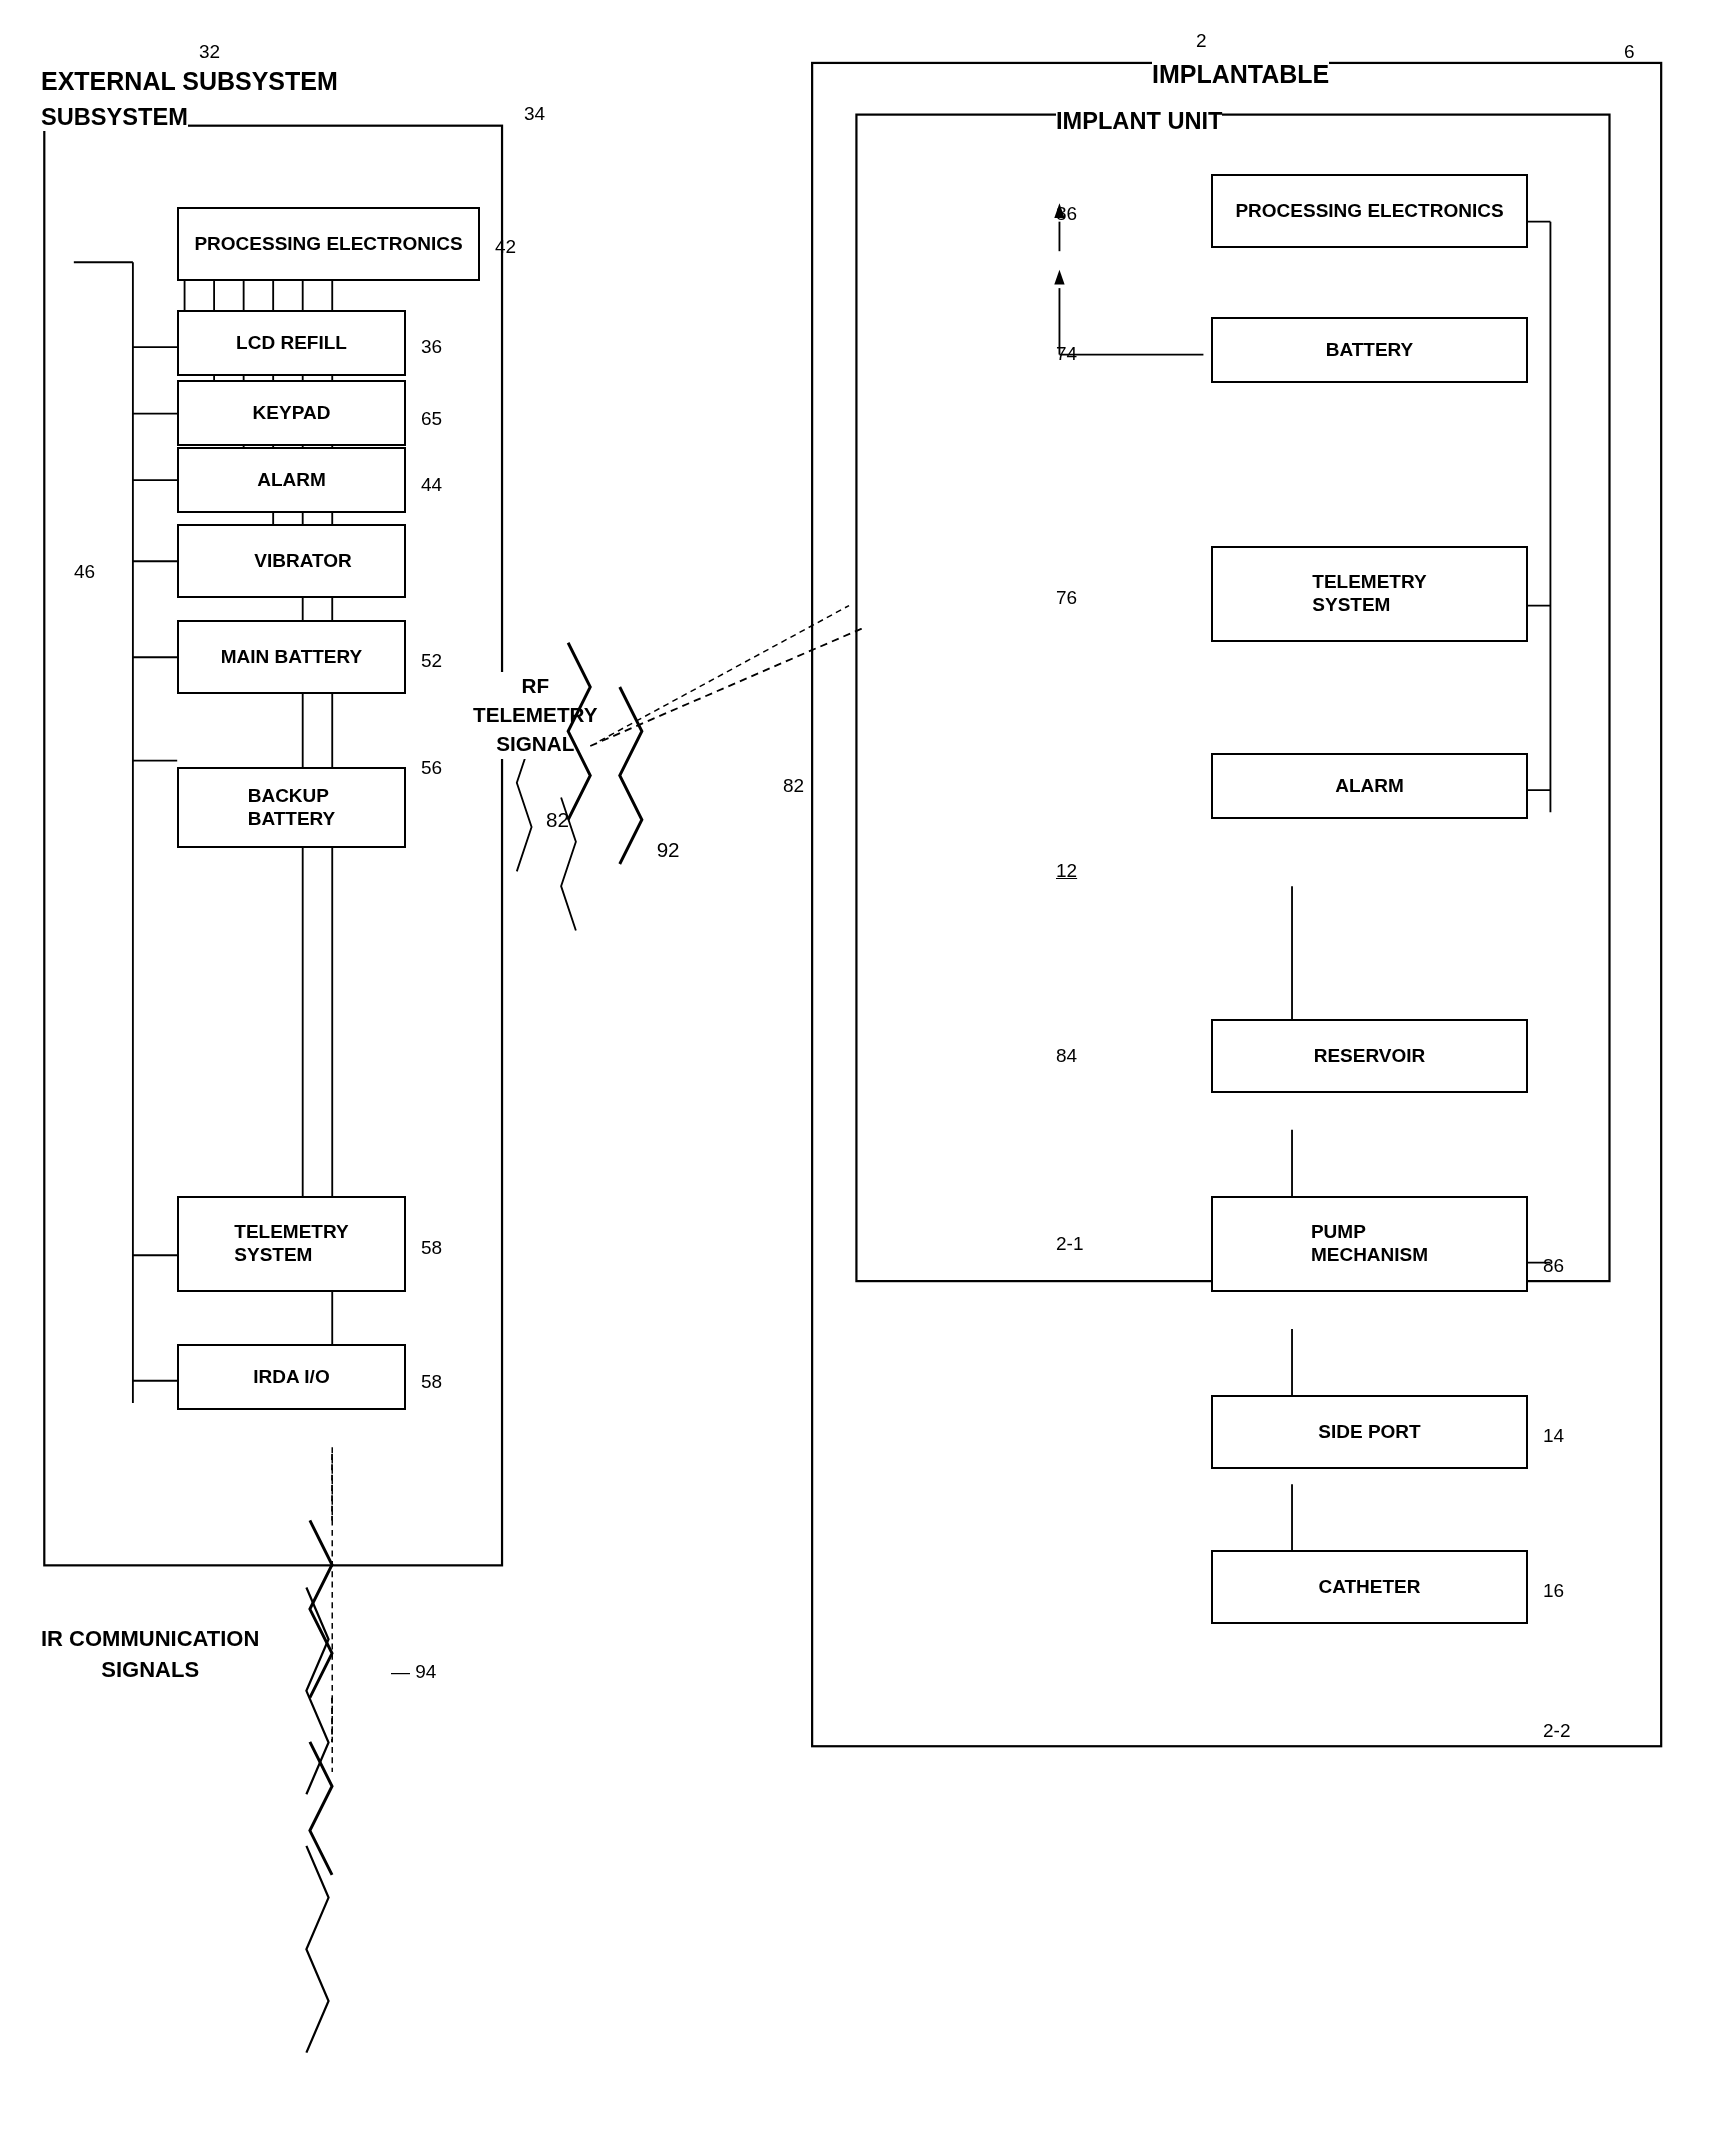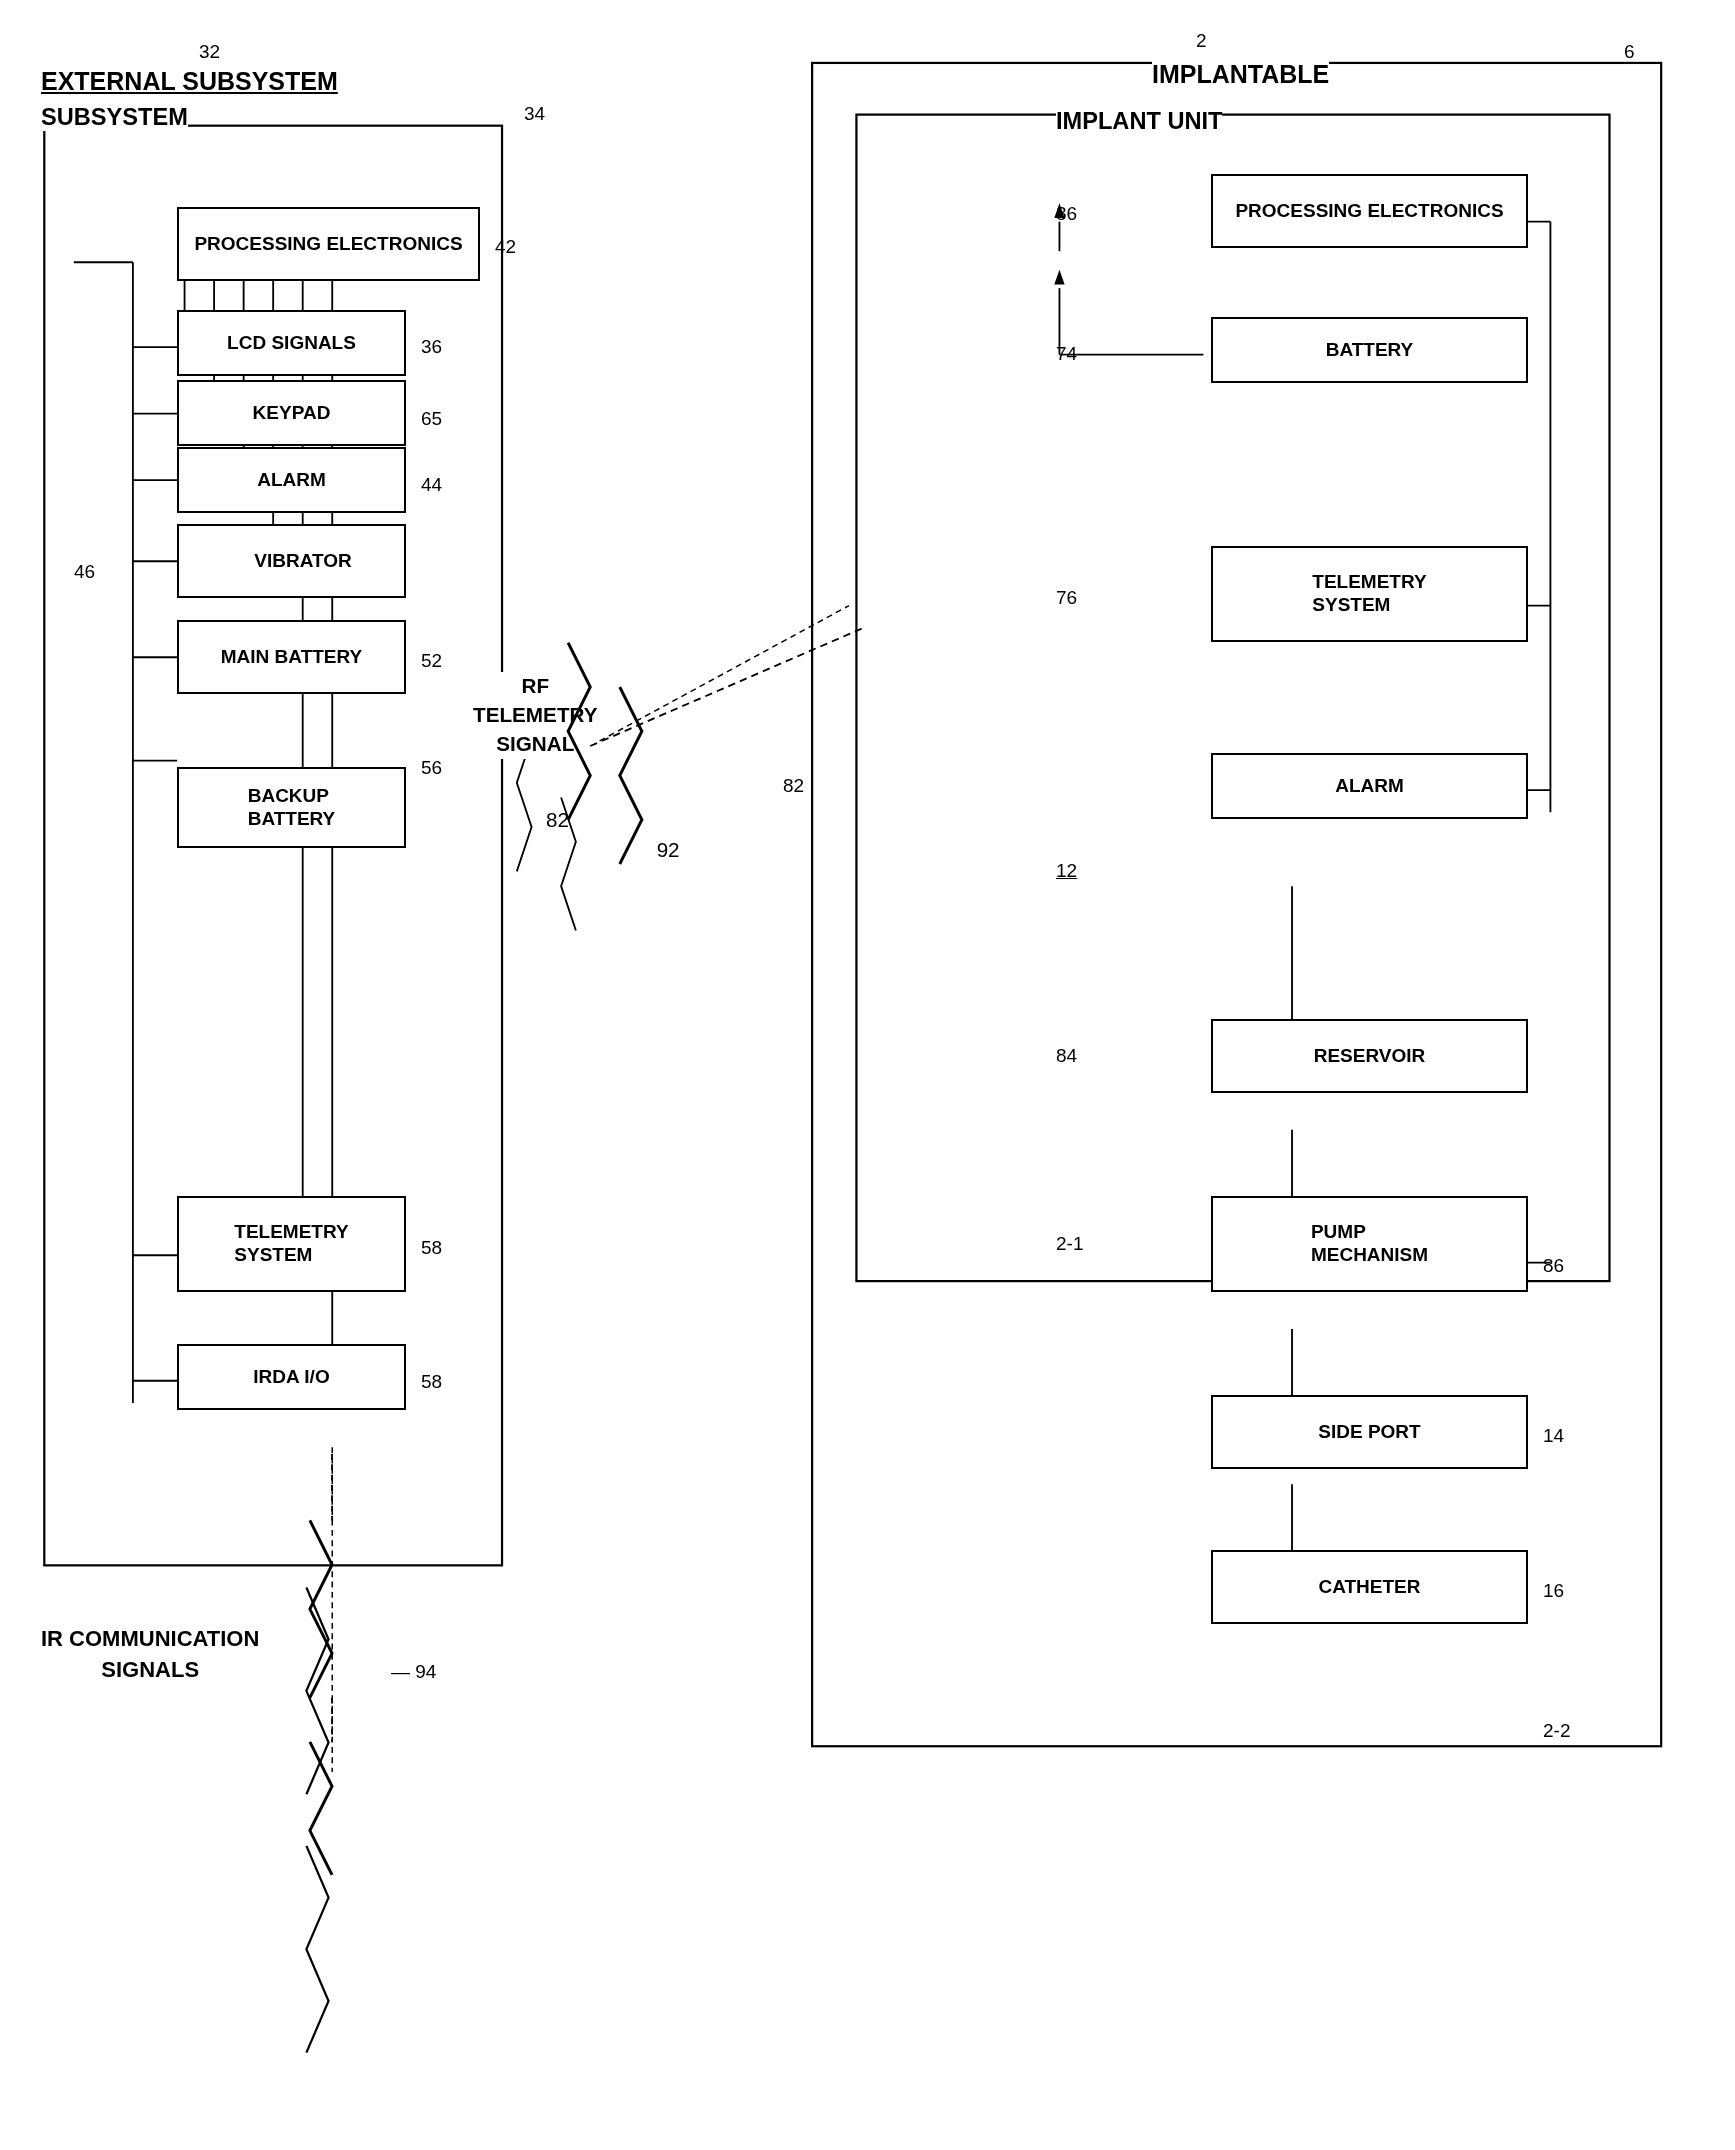--- a/index.html
+++ b/index.html
@@ -160,28 +160,28 @@
 
     <line x1="450" y1="1960" x2="450" y2="2100" stroke="#000" stroke-width="2" stroke-dasharray="8,6"></line>
     <line x1="450" y1="2100" x2="450" y2="2400" stroke="#000" stroke-width="2" stroke-dasharray="8,6"></line>
 
     <polyline points="415,2150 445,2220 415,2290 445,2360 415,2430" fill="none" stroke="#000" stroke-width="3"></polyline>
 
     <polyline points="415,2500 445,2570 415,2640 445,2710 415,2780" fill="none" stroke="#000" stroke-width="3"></polyline>
   </svg>
 
   <div class="ref-num" style="left:199px; top:41px;">32</div>
-  <div class="label" style="left:41px; top:66px; font-size:25px;text-decoration:underline;">EXTERNAL SUBSYSTEM</div>
+  <div class="label" style="left:41px; top:66px; font-size:25px;">EXTERNAL SUBSYSTEM</div>
   <div class="label" style="left:41px; top:103px; font-size:23.6px;">SUBSYSTEM</div>
   <div class="ref-num" style="left:524px; top:103px;">34</div>
 
   <div class="block" style="left:177px; top:207px; width:303px; height:74px; font-size:19px;">PROCESSING ELECTRONICS</div>
   <div class="ref-num" style="left:495px; top:236px;">42</div>
 
-  <div class="block" style="left:177px; top:310px; width:229px; height:66px; font-size:19px;">LCD SIGNALS</div>
+  <div class="block" style="left:177px; top:310px; width:229px; height:66px; font-size:19px;">LCD REFILL</div>
   <div class="ref-num" style="left:421px; top:336px;">36</div>
 
   <div class="block" style="left:177px; top:380px; width:229px; height:66px; font-size:19px;">KEYPAD</div>
   <div class="ref-num" style="left:421px; top:408px;">65</div>
 
   <div class="block" style="left:177px; top:447px; width:229px; height:66px; font-size:19px;">ALARM</div>
   <div class="ref-num" style="left:421px; top:474px;">44</div>
 
   <div class="block" style="left:177px; top:524px; width:229px; height:74px; font-size:19px;padding-left:23px;">VIBRATOR</div>
   <div class="ref-num" style="left:74px; top:561px;">46</div>

